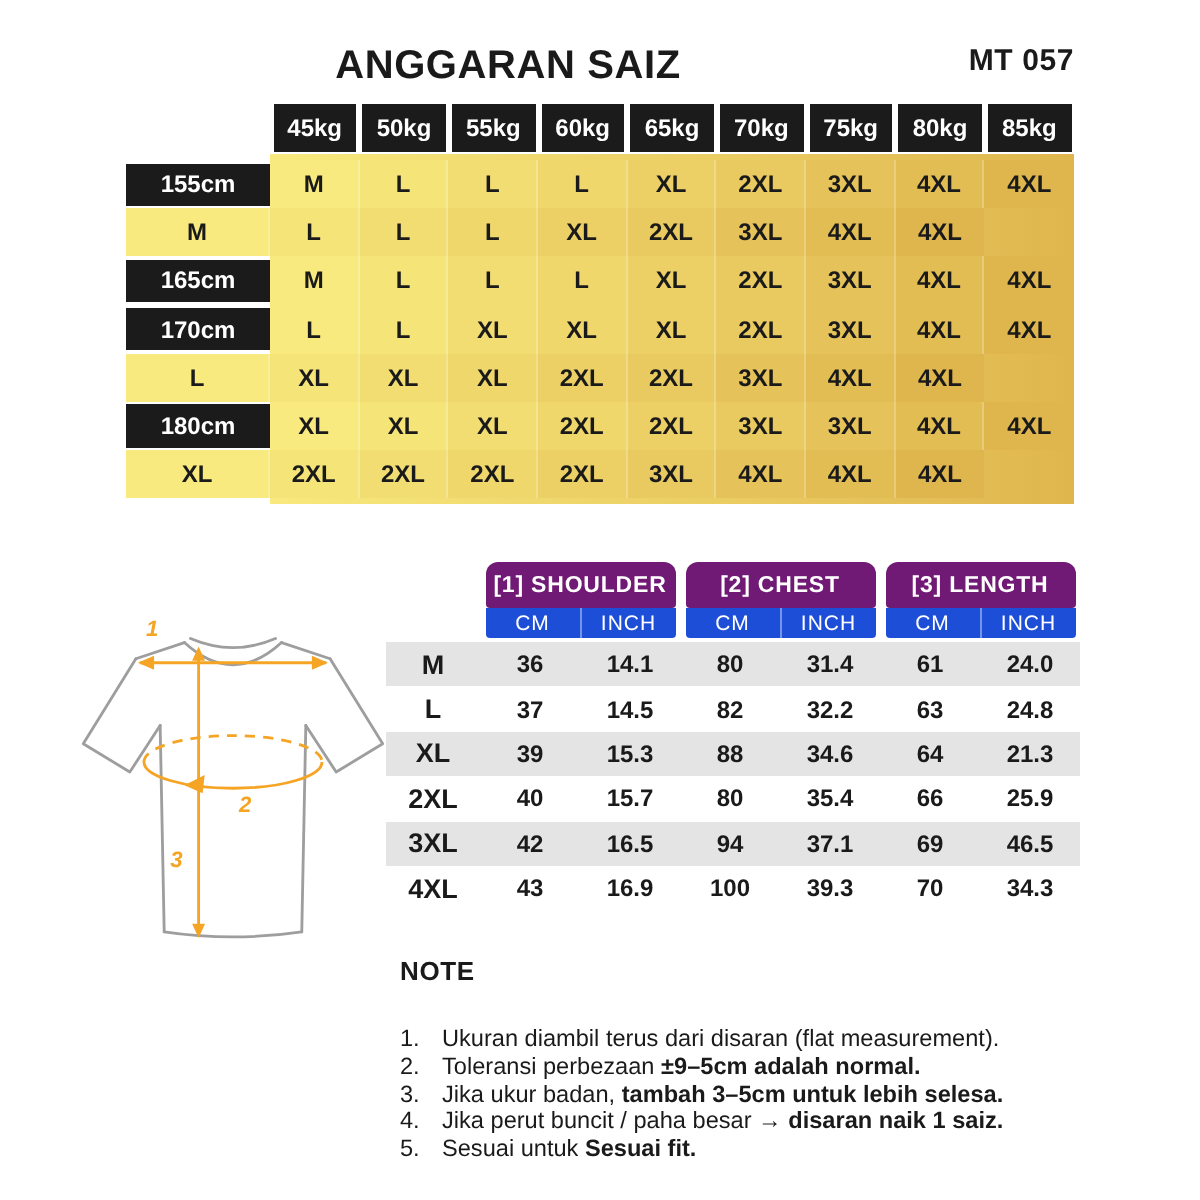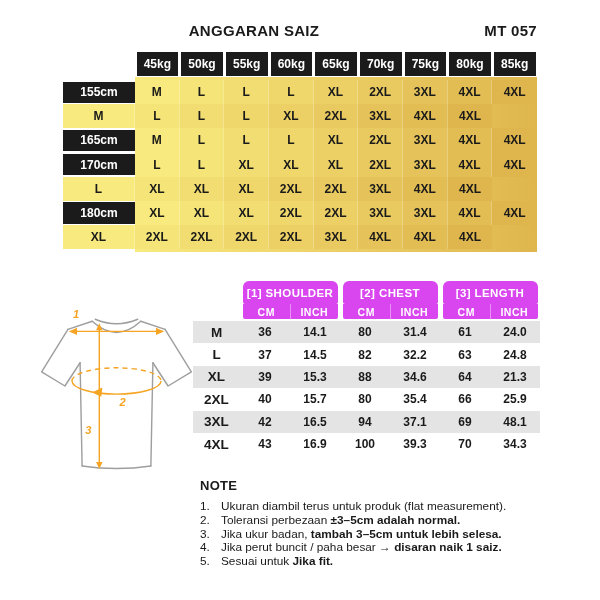--- a/index.html
+++ b/index.html
@@ -8,21 +8,21 @@
     position: relative;
     width: 600px; height: 600px;
     background: #ffffff;
     font-family: "Liberation Sans", sans-serif;
     color: #1a1a1a;
     overflow: hidden;
   }
   
   .title {
     position: absolute; top: 22px; left: 0; width: 508px;
-    text-align: center; font-size: 15px; font-weight: 700; letter-spacing: .3px;
+    text-align: center; font-size: 20px; font-weight: 700; letter-spacing: .3px;
   }
   .code {
     position: absolute; top: 22px; right: 63px;
     font-size: 15px; font-weight: 700; letter-spacing: .3px;
   }
   
   .matrix { position: absolute; left: 63px; top: 52px; width: 474px; }
   .m-header { display: grid; grid-template-columns: 72px repeat(9, 1fr); height: 24px; }
   .m-header .wbox {
     margin: 0 1.5px; background: #1b1b1b; color: #fff;
@@ -43,49 +43,49 @@
   .m-row .cell {
     display: flex; align-items: center; justify-content: center;
     font-size: 12px; font-weight: 700; color: #1a1a1a;
     border-right: 1px solid rgba(255,255,255,0.22);
   }
   .m-row .cell:last-child { border-right: none; }
   
   .mtable { position: absolute; left: 193px; top: 281px; width: 347px; }
   .t-groups { display: grid; grid-template-columns: 47px repeat(3, 1fr); height: 23px; }
   .t-groups .gbox {
-    margin: 0 2.5px; background: #d946ef; color: #fff;
+    margin: 0 2.5px; background: #701a75; color: #fff;
     border-radius: 6px 6px 2px 2px;
     display: flex; align-items: center; justify-content: center;
     font-size: 11.5px; font-weight: 700; letter-spacing: .4px;
   }
   .t-units { display: grid; grid-template-columns: 47px repeat(6, 1fr); height: 15px; }
   .t-units .ubox {
-    background: #d946ef; color: #fff;
-    display: flex; align-items: center; justify-content: center;
-    font-size: 10.5px; font-weight: 700; letter-spacing: .5px;
+    background: #1d4ed8; color: #fff;
+    display: flex; align-items: center; justify-content: center;
+    font-size: 10.5px; font-weight: 400; letter-spacing: .5px;
   }
   .t-units .ubox.g-start { margin-left: 2.5px; border-radius: 0 0 0 2px; }
   .t-units .ubox.g-end   { margin-right: 2.5px; border-radius: 0 0 2px 0; border-left: 1px solid rgba(255,255,255,.4); }
   .t-body { margin-top: 2px; }
   .t-row { display: grid; grid-template-columns: 47px repeat(6, 1fr); height: 22.4px; }
   .t-row.alt { background: #e4e4e4; }
   .t-row .szl {
     display: flex; align-items: center; justify-content: center;
     font-size: 13.5px; font-weight: 700;
   }
   .t-row .val {
     display: flex; align-items: center; justify-content: center;
     font-size: 12px; font-weight: 700;
   }
   
   .diagram { position: absolute; left: 38px; top: 298px; width: 158px; height: 174px; }
   
   .note { position: absolute; left: 200px; top: 478px; width: 360px; }
-  .note-heading { font-size: 13px; font-weight: 700; letter-spacing: .3px; margin-bottom: 7px; }
+  .note-heading { font-size: 13px; font-weight: 700; letter-spacing: .3px; margin-bottom: 20px; }
   .note-item { display: flex; font-size: 11.8px; line-height: 13.4px; margin-bottom: .4px; }
   .note-num { width: 14px; flex: 0 0 14px; }
   .note-text { padding-left: 7px; }
   .note-text b { font-weight: 700; }
 </style>
 </head>
 <body>
 
 <div class="page">
 
@@ -283,53 +283,53 @@
           <div class="val">66</div>
           <div class="val">25.9</div>
         </div>
         <div class="t-row alt">
           <div class="szl">3XL</div>
           <div class="val">42</div>
           <div class="val">16.5</div>
           <div class="val">94</div>
           <div class="val">37.1</div>
           <div class="val">69</div>
-          <div class="val">48.1</div>
+          <div class="val">46.5</div>
         </div>
         <div class="t-row">
           <div class="szl">4XL</div>
           <div class="val">43</div>
           <div class="val">16.9</div>
           <div class="val">100</div>
           <div class="val">39.3</div>
           <div class="val">70</div>
           <div class="val">34.3</div>
         </div>
       </div>
   </div>
 
   <div class="note">
     <div class="note-heading">NOTE</div>
     <div class="note-list">
         <div class="note-item">
           <div class="note-num">1.</div>
-          <div class="note-text"><span>Ukuran diambil terus untuk produk (flat measurement).</span></div>
+          <div class="note-text"><span>Ukuran diambil terus dari disaran (flat measurement).</span></div>
         </div>
         <div class="note-item">
           <div class="note-num">2.</div>
-          <div class="note-text"><span>Toleransi perbezaan </span><b>±3–5cm adalah normal.</b></div>
+          <div class="note-text"><span>Toleransi perbezaan </span><b>±9–5cm adalah normal.</b></div>
         </div>
         <div class="note-item">
           <div class="note-num">3.</div>
           <div class="note-text"><span>Jika ukur badan, </span><b>tambah 3–5cm untuk lebih selesa.</b></div>
         </div>
         <div class="note-item">
           <div class="note-num">4.</div>
           <div class="note-text"><span>Jika perut buncit / paha besar → </span><b>disaran naik 1 saiz.</b></div>
         </div>
         <div class="note-item">
           <div class="note-num">5.</div>
-          <div class="note-text"><span>Sesuai untuk </span><b>Jika fit.</b></div>
+          <div class="note-text"><span>Sesuai untuk </span><b>Sesuai fit.</b></div>
         </div>
       </div>
   </div>
 
 </div>
 
 </body></html>

